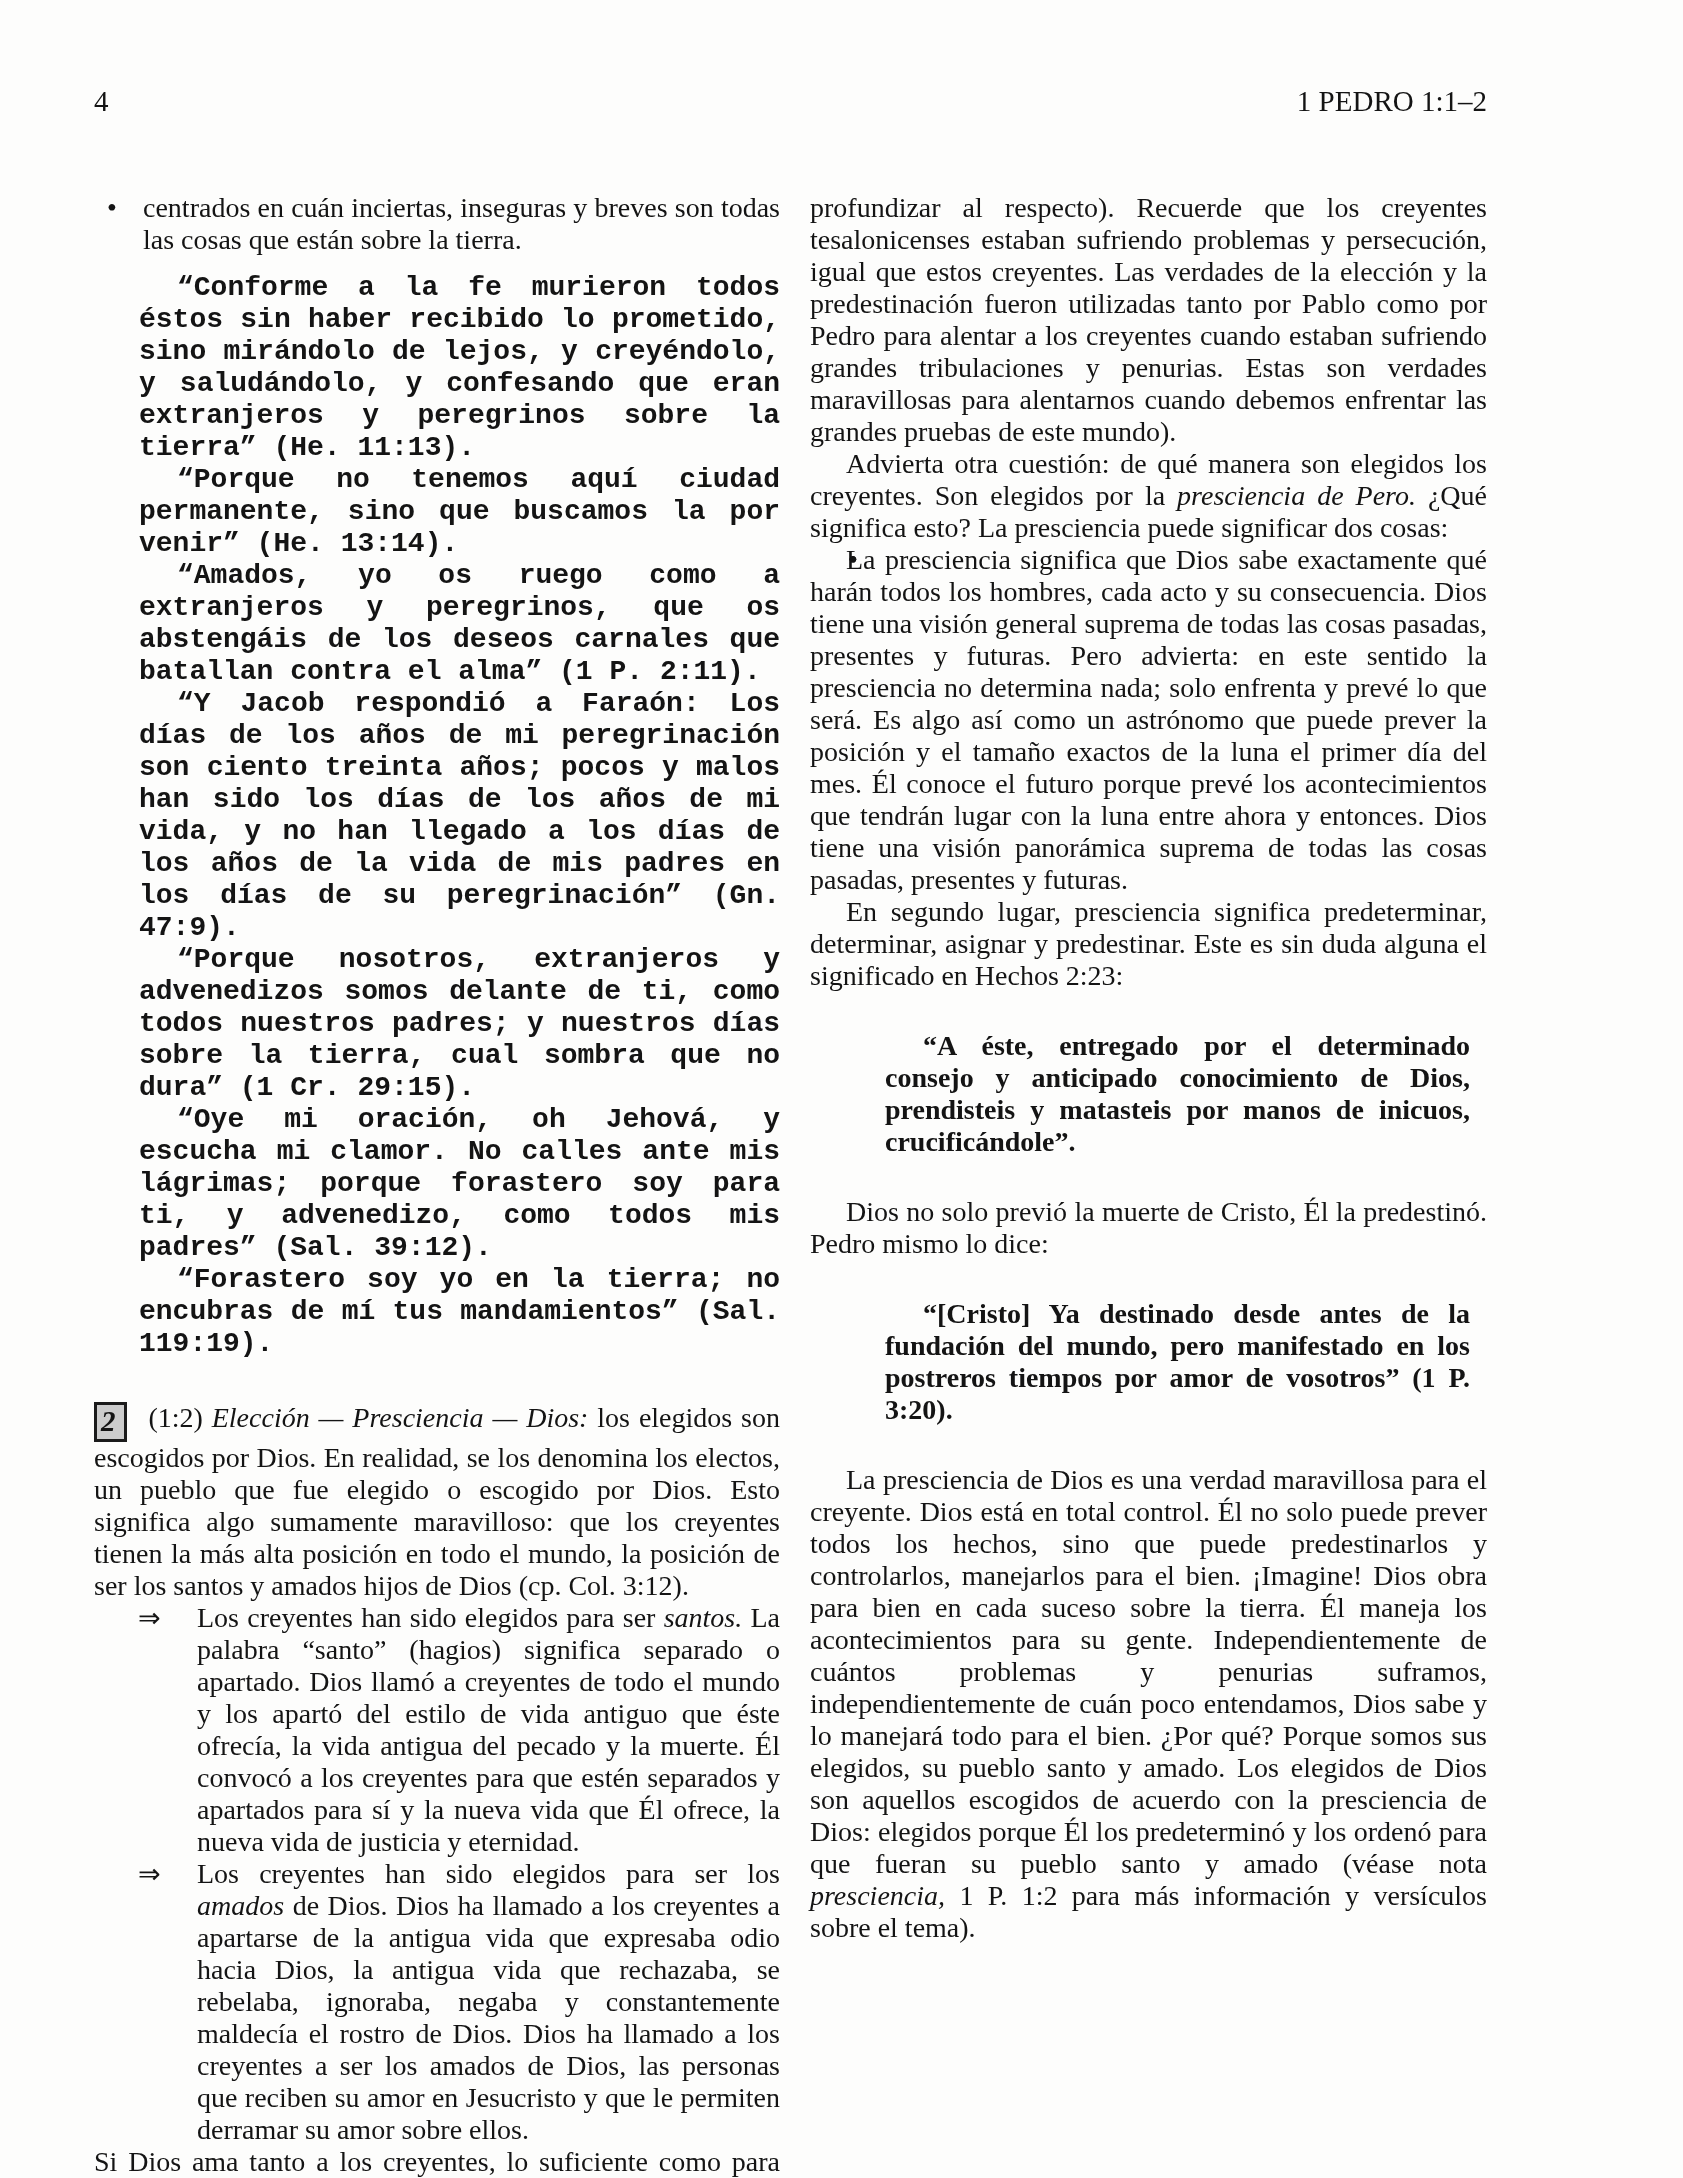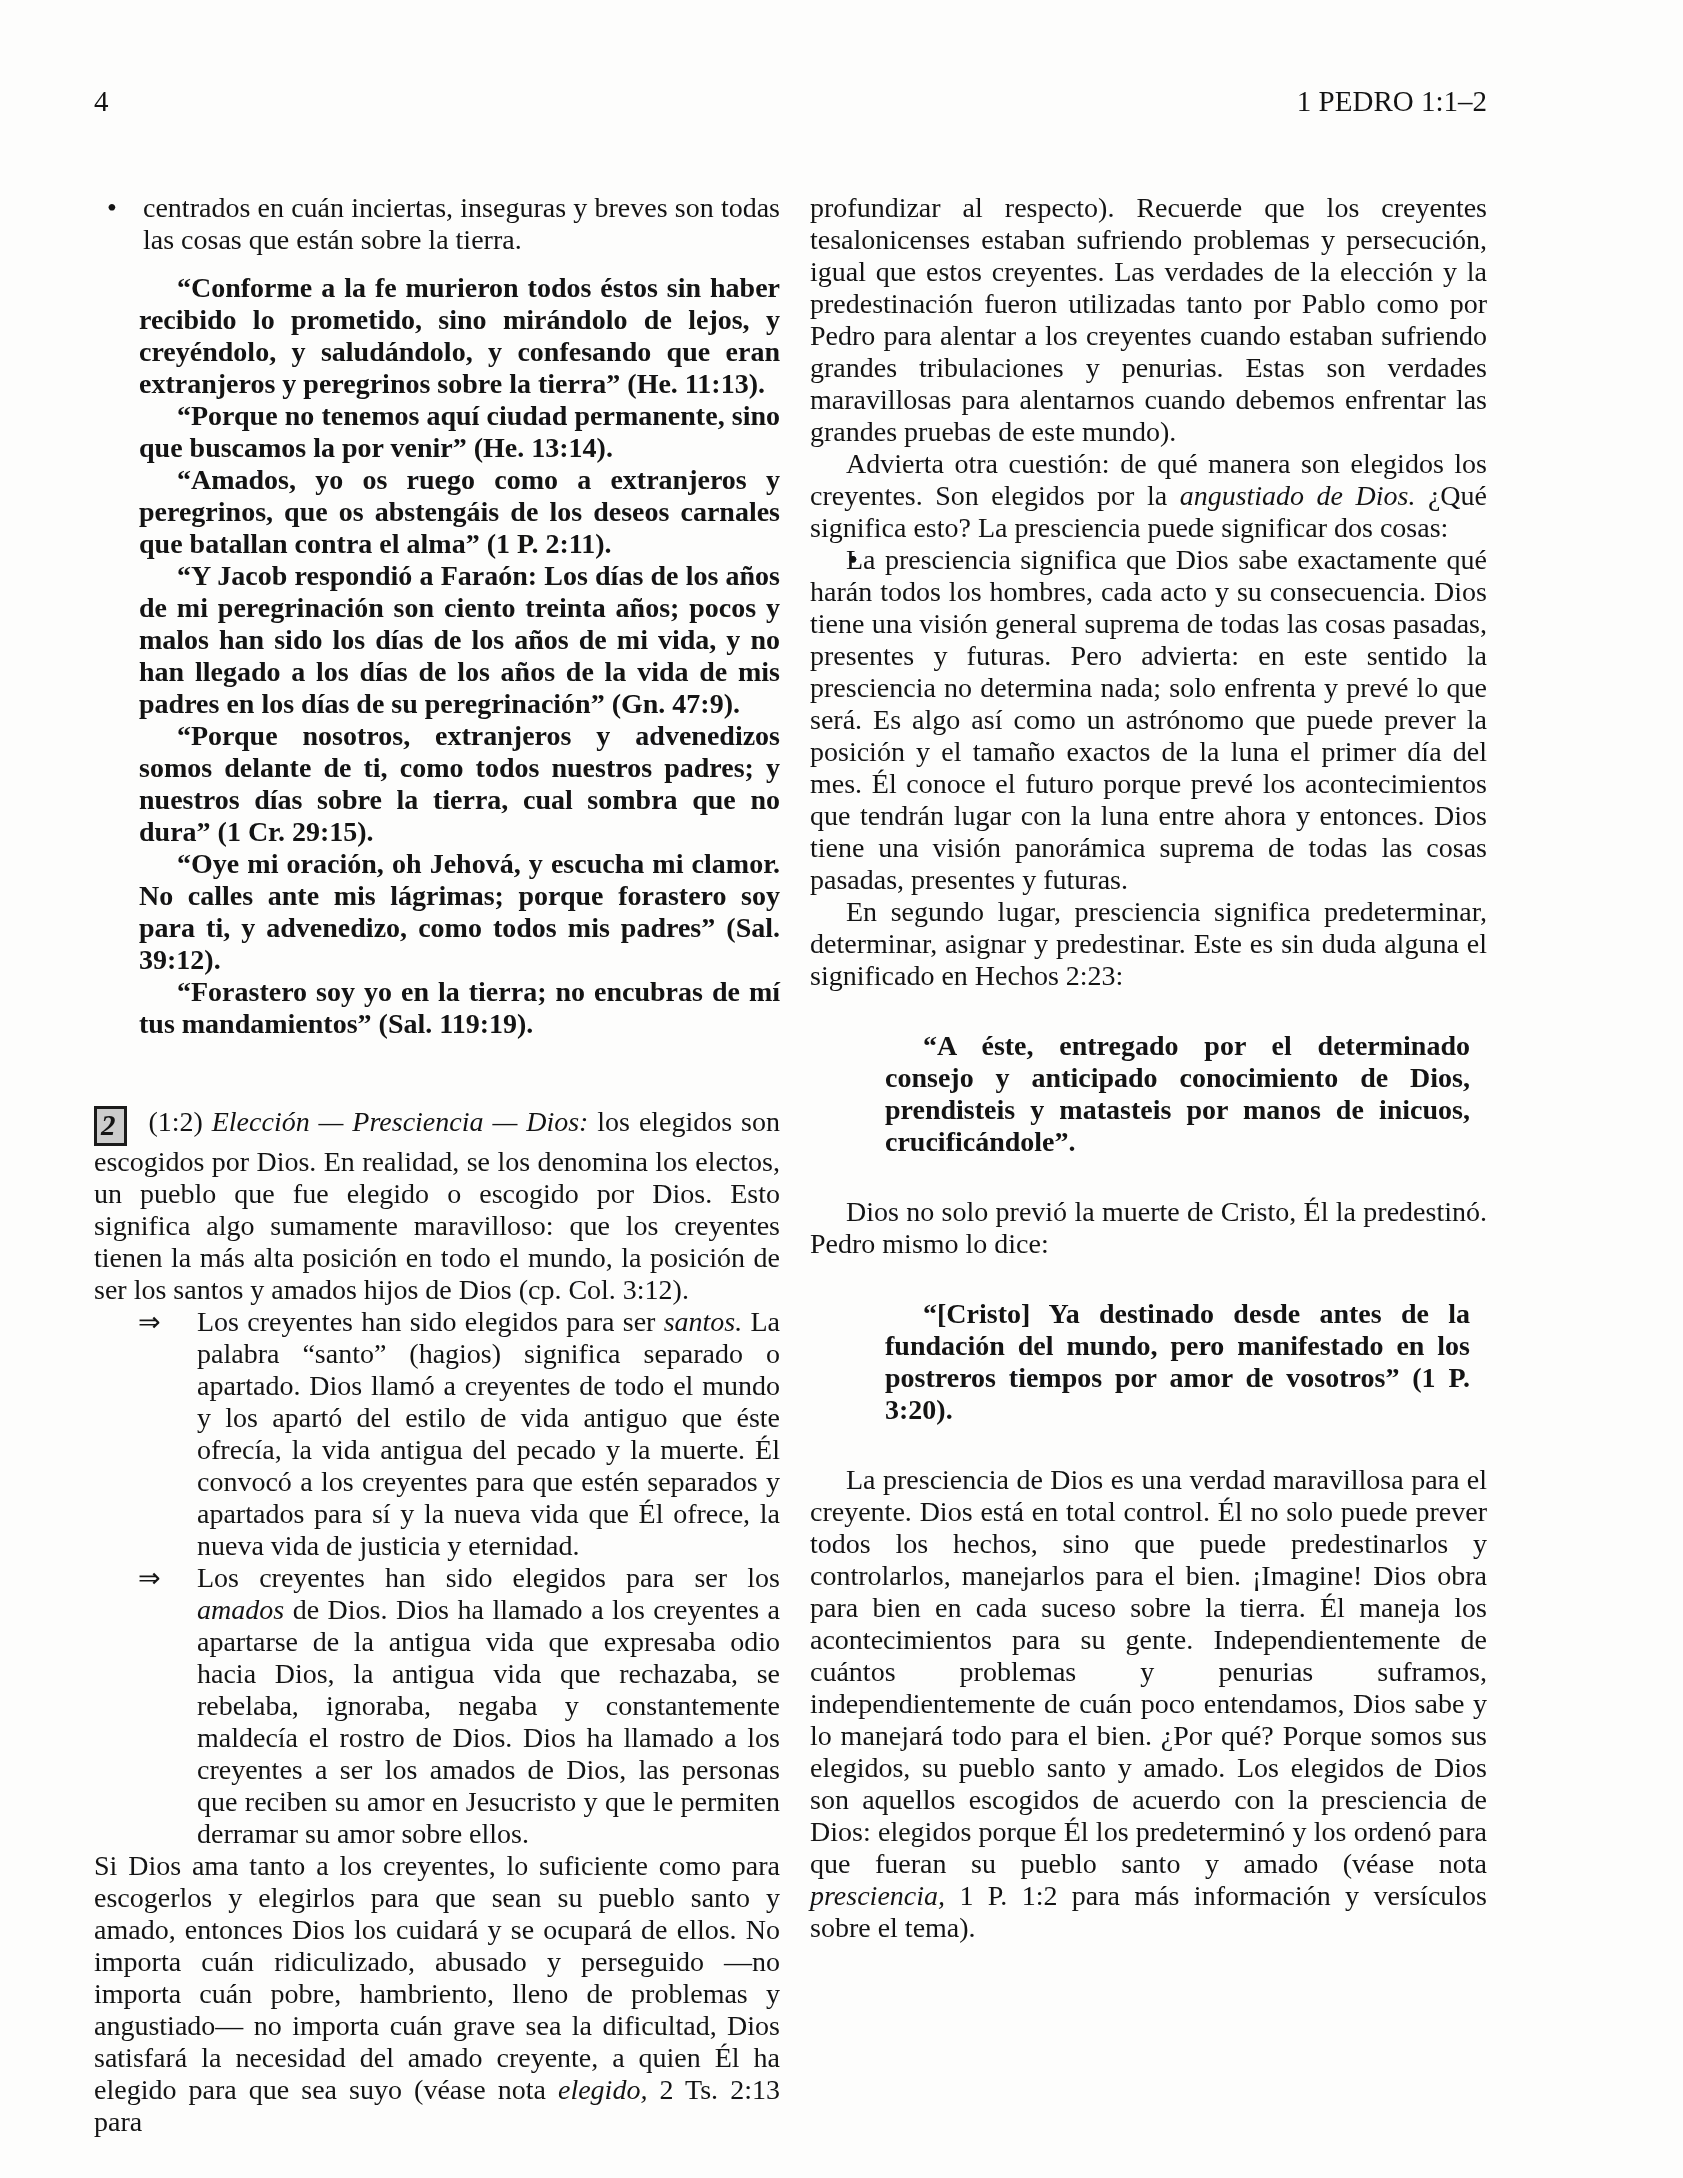--- a/index.html
+++ b/index.html
@@ -26,21 +26,21 @@
   .hang .marker{position:absolute;top:0;}
   .bullet-l{padding-left:49px;}
   .bullet-l .marker{left:13px;}
   .bullet-r{padding-left:85px;}
   .bullet-r .marker{left:38px;}
   .arrow-item{padding-left:103px;}
   .arrow-item .marker{left:44px;font-size:27px;}
   
   .quote-block{font-weight:700;}
   .quote-block p{text-indent:38px;text-align:justify;}
-  .qb-left{margin:16px 0 66px 45px;}
+  .qb-left{margin:16px 0 42px 45px;font-family:Liberation Mono, monospace;}
   .qb-right{margin:38px 17px 38px 75px;}
   
   .badge{
     display:inline-block;border:3px solid #1b1b1b;background:#cccccc;
     font-weight:700;font-style:italic;font-size:29px;line-height:33px;
     padding:0 8px 1px 4px;margin-right:13px;vertical-align:-4px;
   }
   .bi{font-weight:400;font-style:italic;}
   .it{font-style:italic;}
   .closing{margin-top:16px;}
@@ -92,21 +92,21 @@
       </div>
 
       <p class="closing"><span>Si Dios ama tanto a los creyentes, lo suficiente como para escogerlos y elegirlos para que sean su pueblo santo y amado, entonces Dios los cuidará y se ocupará de ellos. No importa cuán ridiculizado, abusado y perseguido —no importa cuán pobre, hambriento, lleno de problemas y angustiado— no importa cuán grave sea la dificultad, Dios satisfará la necesidad del amado creyente, a quien Él ha elegido para que sea suyo (véase nota </span><span class="it">elegido,</span><span> 2 Ts. 2:13 para</span></p>
 
     </div>
 
     <div class="col col-right">
 
       <p>profundizar al respecto). Recuerde que los creyentes tesalonicenses estaban sufriendo problemas y persecución, igual que estos creyentes. Las verdades de la elección y la predestinación fueron utilizadas tanto por Pablo como por Pedro para alentar a los creyentes cuando estaban sufriendo grandes tribulaciones y penurias. Estas son verdades maravillosas para alentarnos cuando debemos enfrentar las grandes pruebas de este mundo).</p>
 
-      <p class="ind"><span>Advierta otra cuestión: de qué manera son elegidos los creyentes. Son elegidos por la </span><span class="it">angustiado de Dios.</span><span> ¿Qué significa esto? La presciencia puede significar dos cosas:</span></p>
+      <p class="ind"><span>Advierta otra cuestión: de qué manera son elegidos los creyentes. Son elegidos por la </span><span class="it">presciencia de Pero.</span><span> ¿Qué significa esto? La presciencia puede significar dos cosas:</span></p>
 
 
       <div class="hang bullet-r">
         <span class="marker">•</span>
       </div>
 
       <div class="hang bullet-r">
         <span class="marker">•</span>
       </div>
 

